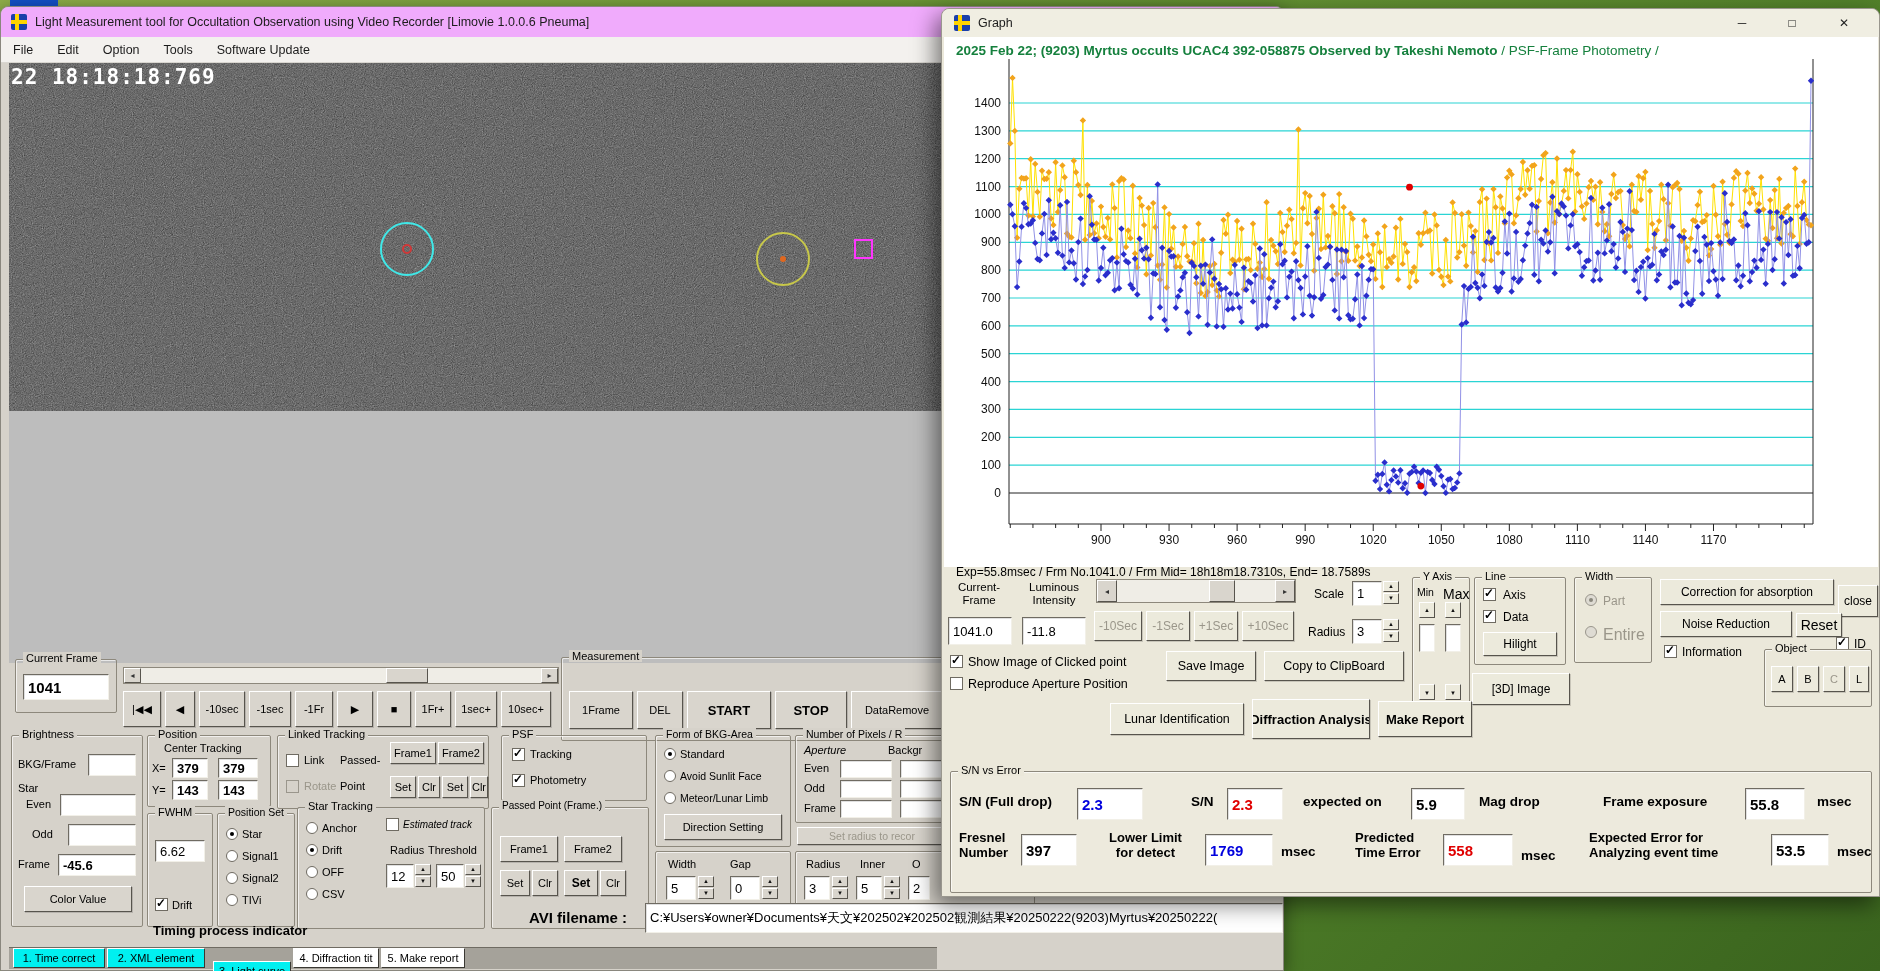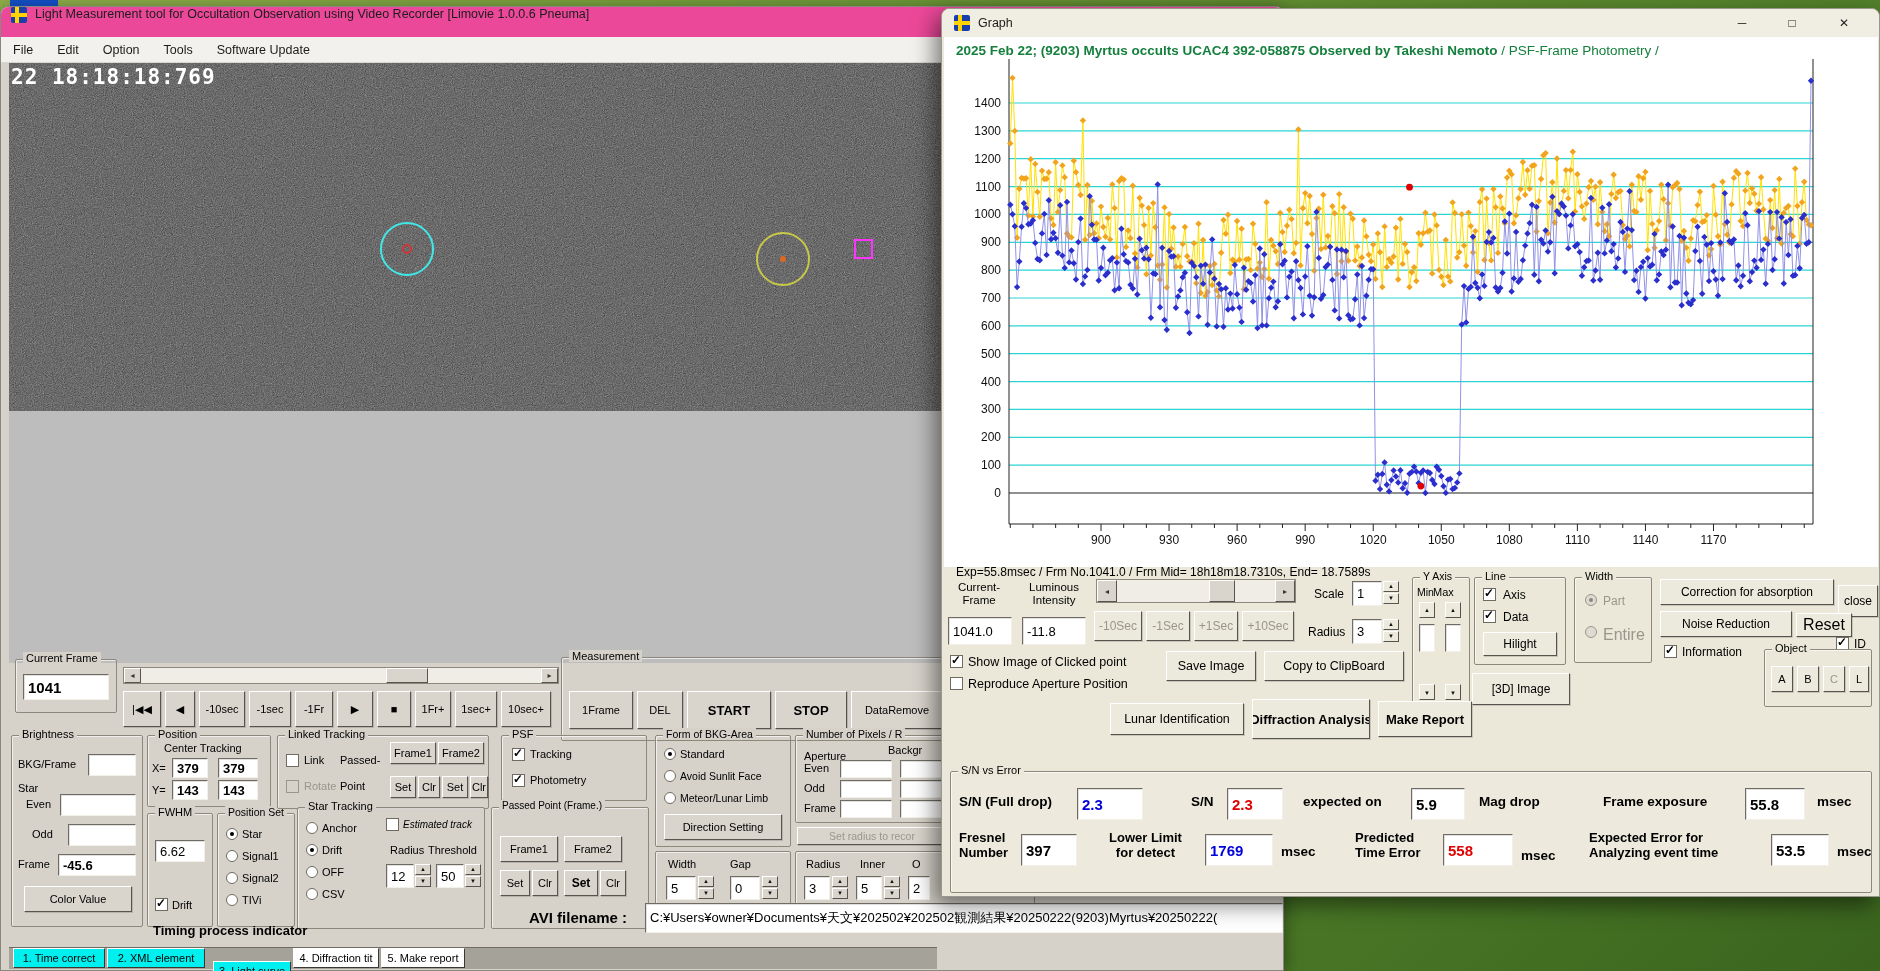--- a/index.html
+++ b/index.html
@@ -3,21 +3,21 @@
 <meta charset="utf-8">
 <style>
   html,body{margin:0;padding:0;background:#3c6a22;}
   *{box-sizing:border-box;font-family:"Liberation Sans",sans-serif;}
   #screen{position:relative;width:1880px;height:971px;overflow:hidden;
     background:linear-gradient(135deg,#8fae4a 0%,#6f9a38 30%,#4e7d28 70%,#3a641e 100%);}
   .abs{position:absolute;}
   .window{position:absolute;border:1px solid #8a877e;}
   
   #mainwin{left:0;top:6px;width:1284px;height:965px;background:#d6d2ca;border-radius:8px 8px 0 0;box-shadow:0 4px 18px rgba(0,0,0,.45);}
-  .titlebar{position:absolute;left:0;top:0;right:0;height:30px;background:#ec4899;border-radius:8px 8px 0 0;display:flex;}
+  .titlebar{position:absolute;left:0;top:0;right:0;height:30px;background:#f0abfc;border-radius:8px 8px 0 0;display:flex;align-items:center;}
   .titletext{font-size:12.5px;color:#1c1c1c;margin-left:8px;white-space:nowrap;}
   .appicon{position:relative;width:16px;height:16px;margin-left:10px;background:#1a3faa;border-radius:2px;flex:none;}
   .appicon i{position:absolute;background:#ffd400;}
   .appicon .h{left:0;right:0;top:6px;height:4px;}
   .appicon .v{top:0;bottom:0;left:4px;width:4px;}
   .menubar{position:absolute;left:0;top:30px;right:0;height:26px;background:#f3f1ee;border-bottom:1px solid #d9d6d0;display:flex;align-items:center;gap:24px;padding-left:12px;}
   .menuitem{font-size:12.5px;color:#1b1b1b;}
   
   #video{position:absolute;left:8px;top:56px;width:1268px;height:348px;background:#141414;overflow:hidden;}
   #videogray{position:absolute;left:8px;top:404px;width:1268px;height:252px;background:#bdbdbd;}
@@ -261,21 +261,21 @@
       <span class="lbl" style="left:74px;top:6px;">Gap</span>
       <div class="inset" style="left:74px;top:24px;width:30px;height:24px;">0</div>
       <span class="spin" style="left:106px;top:24px;">
           <span class="sb2 up"></span>
           <span class="sb2 dn"></span>
         </span>
     </div>
 
     <div class="gb" style="left:794px;top:728px;width:240px;height:88px;">
       <span class="cap capm" style="font-size:10.5px;">Number of Pixels / R</span>
-      <span class="lbl" style="left:8px;top:14px;">Aperture</span>
+      <span class="lbl" style="left:8px;top:8px;font-style:italic;">Aperture</span>
       <span class="lbl" style="left:92px;top:8px;">Backgr</span>
       <span class="lbl" style="left:8px;top:26px;">Even</span>
       <div class="inset" style="left:44px;top:24px;width:52px;height:18px;"></div>
       <div class="inset" style="left:104px;top:24px;width:48px;height:18px;"></div>
       <span class="lbl" style="left:8px;top:46px;">Odd</span>
       <div class="inset" style="left:44px;top:44px;width:52px;height:18px;"></div>
       <div class="inset" style="left:104px;top:44px;width:48px;height:18px;"></div>
       <span class="lbl" style="left:8px;top:66px;">Frame</span>
       <div class="inset" style="left:44px;top:64px;width:52px;height:18px;"></div>
       <div class="inset" style="left:104px;top:64px;width:48px;height:18px;"></div>
@@ -448,21 +448,21 @@
     <span class="lbl" style="left:366px;top:616px;font-size:12px;">Radius</span>
     <div class="inset" style="left:410px;top:610px;width:30px;height:25px;">3</div>
     <span class="spin g" style="left:441px;top:610px;">
         <span class="sb2 up"></span>
         <span class="sb2 dn"></span>
       </span>
 
     <div class="gb" style="left:470px;top:568px;width:58px;height:140px;">
       <span class="cap capg" style="font-size:10.5px;">Y Axis</span>
       <span class="lbl" style="left:4px;top:8px;font-size:10.5px;">Min</span>
-      <span class="lbl" style="left:20px;top:8px;font-size:11px;">Max</span>
+      <span class="lbl" style="left:30px;top:8px;font-size:14px;">Max</span>
       <span class="spin g" style="left:6px;top:24px;">
           <span class="sb2 up" style="height:16px;line-height:14px;"></span>
         </span>
       <span class="spin g" style="left:32px;top:24px;">
           <span class="sb2 up" style="height:16px;line-height:14px;"></span>
         </span>
       <div class="inset" style="left:6px;top:46px;width:16px;height:28px;"></div>
       <div class="inset" style="left:32px;top:46px;width:16px;height:28px;"></div>
       <span class="spin g" style="left:6px;top:106px;">
           <span class="sb2 dn" style="height:16px;line-height:16px;"></span>
@@ -486,21 +486,21 @@
       <span class="cap capg">Width</span>
       <span class="radio dis selected" style="left:10px;top:16px;"></span>
       <span class="lbl gray" style="left:28px;top:16px;font-size:12px;">Part</span>
       <span class="radio dis" style="left:10px;top:48px;"></span>
       <span class="lbl gray" style="left:28px;top:48px;font-size:16px;">Entire</span>
     </div>
 
     <div class="btn3d g" style="left:718px;top:570px;width:174px;height:26px;font-size:12px;">Correction for absorption</div>
     <div class="btn3d g" style="left:896px;top:576px;width:40px;height:32px;font-size:12px;">close</div>
     <div class="btn3d g" style="left:718px;top:602px;width:132px;height:26px;font-size:12px;">Noise Reduction</div>
-    <div class="btn3d g" style="left:854px;top:604px;width:56px;height:24px;font-size:16px;">Reset</div>
+    <div class="btn3d g" style="left:854px;top:604px;width:46px;height:24px;font-size:14px;">Reset</div>
     <span class="chk checked" style="left:722px;top:636px;"></span>
     <span class="lbl" style="left:740px;top:636px;font-size:12px;">Information</span>
     <span class="chk checked" style="left:894px;top:628px;"></span>
     <span class="lbl" style="left:912px;top:628px;font-size:12px;">ID</span>
 
     <div class="gb" style="left:822px;top:640px;width:108px;height:58px;">
       <span class="cap capg">Object</span>
       <div class="btn3d g" style="left:6px;top:16px;width:22px;height:26px;">A</div>
       <div class="btn3d g" style="left:32px;top:16px;width:22px;height:26px;">B</div>
       <div class="btn3d g dis" style="left:58px;top:16px;width:22px;height:26px;">C</div>

